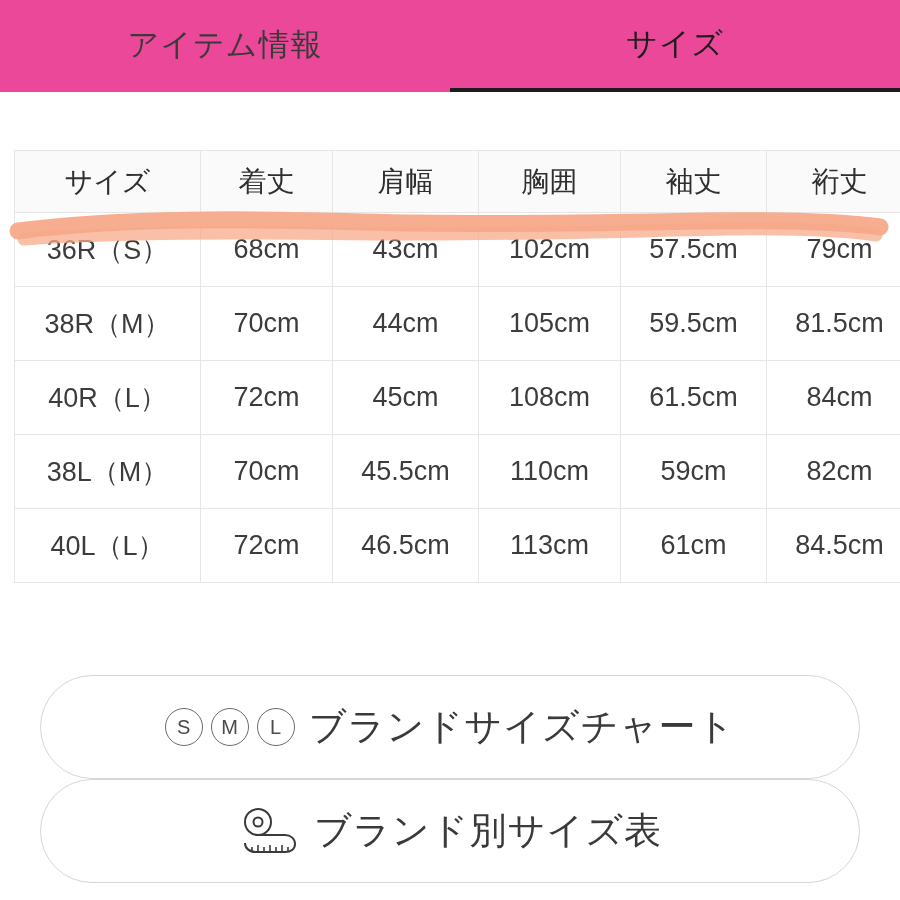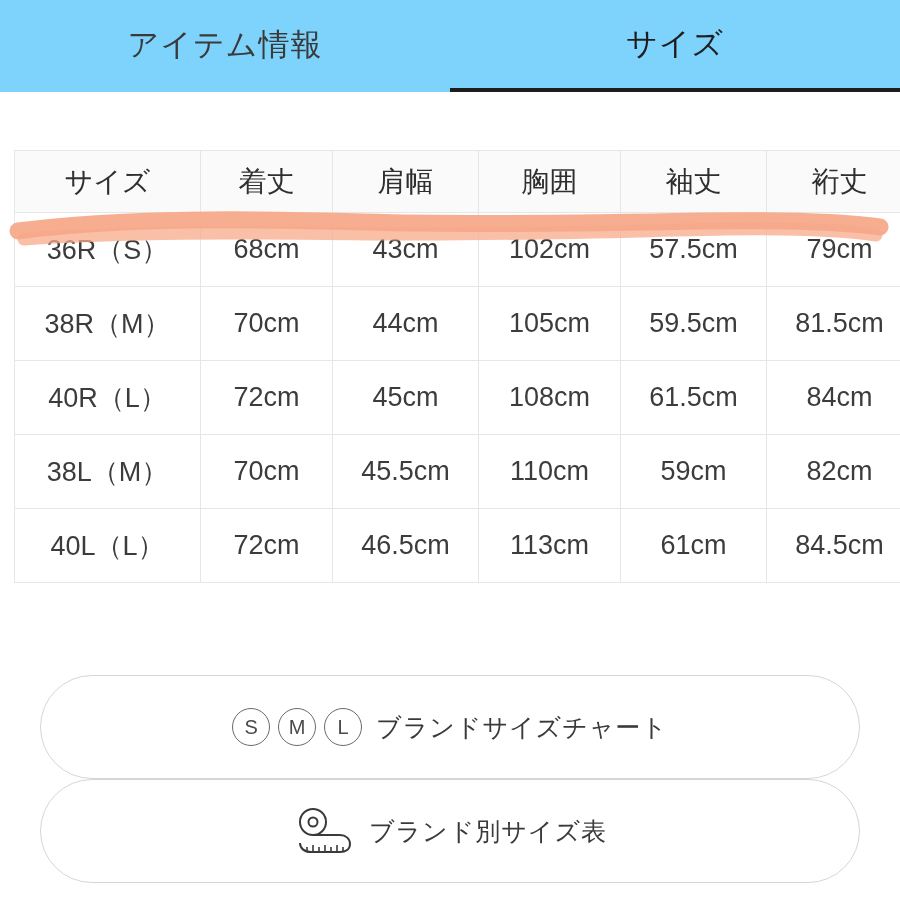--- a/index.html
+++ b/index.html
@@ -28,21 +28,21 @@
     border-bottom: 1px solid #e2e2e2;
   }
   .tab {
     flex: 1 1 50%;
     display: flex;
     align-items: center;
     justify-content: center;
     font-size: 31px;
     letter-spacing: 1px;
     color: #3a3a3a;
-    background: #7dd3fc;
+    background: #ec4899;
     border-bottom: 3px solid transparent;
     height: 92px;
     cursor: pointer;
     user-select: none;
   }
   .tab.active {
     border-bottom: 4px solid #1d1d1d;
     color: #1d1d1d;
   }
 
@@ -101,21 +101,21 @@
     align-items: center;
     justify-content: center;
     gap: 14px;
     cursor: pointer;
     user-select: none;
   }
   #brand-size-chart-button { margin-top: 92px; }
   #brand-specific-size-table-button { }
 
   .btn-label {
-    font-size: 25px;
+    font-size: 37px;
     color: #3a3a3a;
     letter-spacing: 1px;
   }
 
   .sml {
     display: flex;
     gap: 8px;
     align-items: center;
   }
   .sml-circle {

